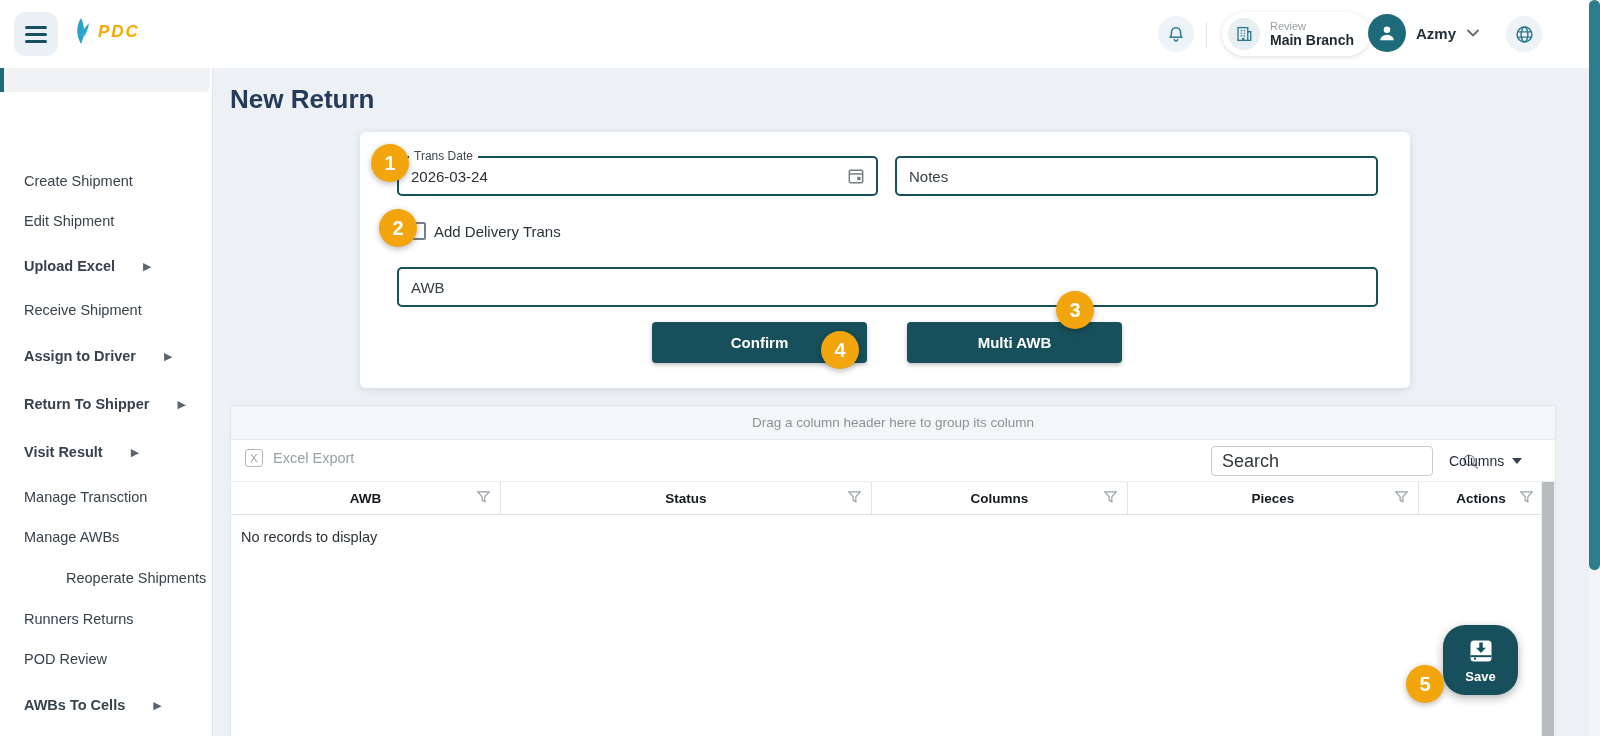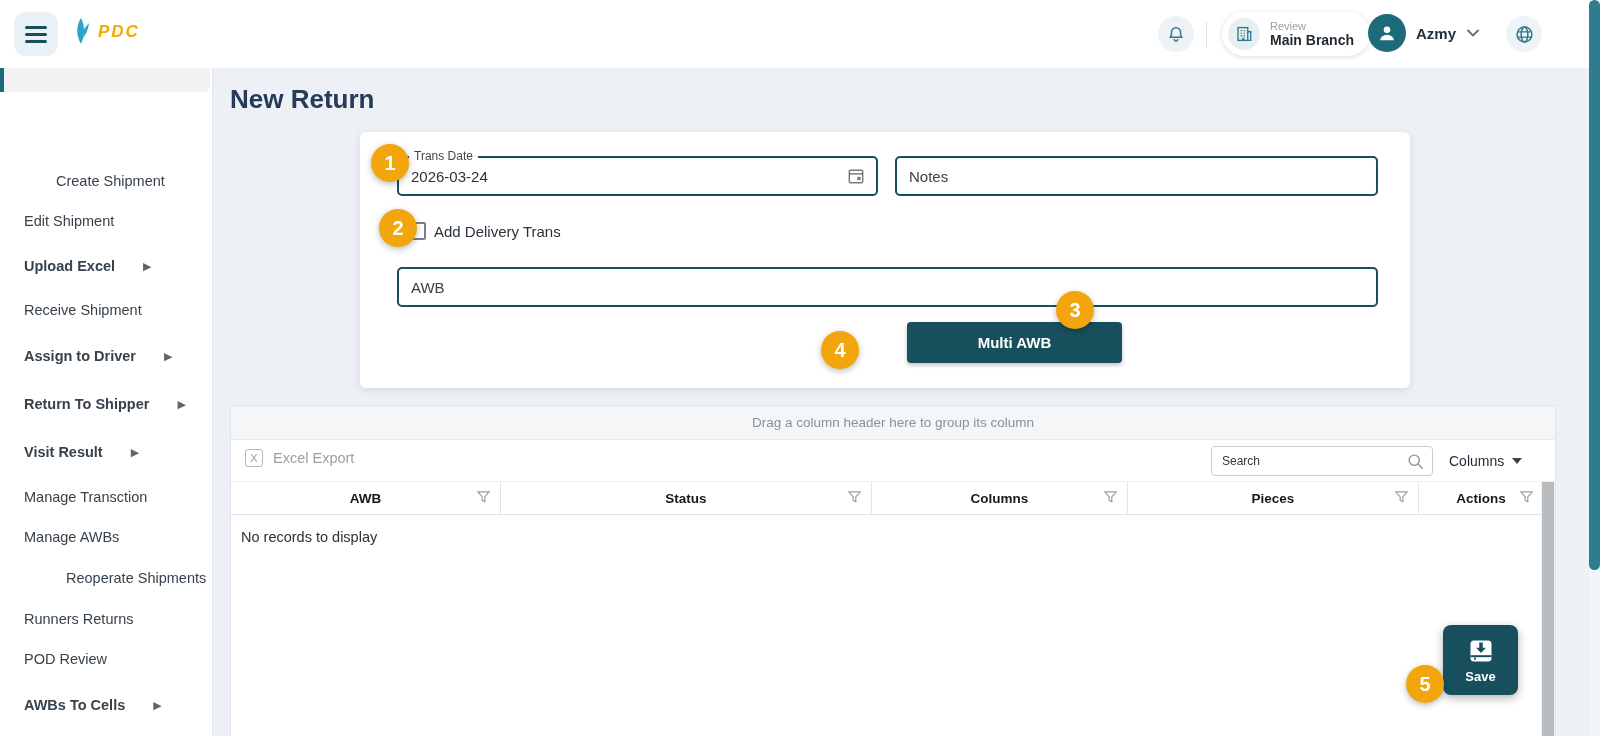--- a/index.html
+++ b/index.html
@@ -80,40 +80,40 @@
     border:1px solid #e3e6e9; z-index:2; }
   .group-panel { height:34px; background:#f5f6f8; border-bottom:1px solid #e8eaed; display:flex;
     align-items:center; justify-content:center; font-size:13.5px; color:#8b9198; }
   .toolbar { position:relative; height:42px; background:#fff; border-bottom:1px solid #eceef0; }
   .excel-export { position:absolute; left:14px; top:9px; display:flex; align-items:center; gap:10px; cursor:pointer; }
   .excel-ic { width:18px; height:18px; border:1.5px solid #b2b8be; border-radius:3px; color:#9aa0a6;
     font-size:11px; display:flex; align-items:center; justify-content:center; }
   .excel-label { font-size:14.5px; color:#9aa0a6; }
   .grid-search { position:absolute; left:980px; top:6px; width:222px; height:30px; border:1px solid #c8ccd0;
     border-radius:4px; display:flex; align-items:center; background:#fff; }
-  .grid-search input { flex:1; border:none; outline:none; padding:0 8px 0 10px; font-size:12px; color:#a16207;
+  .grid-search input { flex:1; border:none; outline:none; padding:0 8px 0 10px; font-size:18px; color:#a16207;
     font-family:inherit; background:transparent; }
   .grid-search input::placeholder { color:#33383d; opacity:1; }
   .grid-search .mag { margin-right:8px; }
   .columns-btn { position:absolute; left:1218px; top:6px; height:30px; display:flex; align-items:center; gap:8px;
     font-size:14px; color:#1f2937; cursor:pointer; }
   .caret { width:0; height:0; border-left:5px solid transparent; border-right:5px solid transparent; border-top:6px solid #374151; }
   .header-row { display:flex; height:33px; border-bottom:1px solid #dfe2e6; background:#fff; }
   .hcell { position:relative; display:flex; align-items:center; justify-content:center; border-right:1px solid #e2e4e8;
     font-size:13.5px; font-weight:bold; color:#15191d; cursor:pointer; }
   .hcell:last-child { border-right:none; }
   .hcell .funnel { position:absolute; right:9px; top:8px; }
   .c-awb { width:270px; } .c-status { width:371px; } .c-reason { width:256px; } .c-pieces { width:291px; } .c-actions { width:124px; }
   .grid-body { position:relative; height:231px; background:#fff; }
   .empty-text { position:absolute; left:10px; top:14px; font-size:14.5px; color:#2b3137; }
   .tbl-scroll { position:absolute; right:0; top:76px; width:14px; height:264px; background:#f1f1f1; }
   .tbl-scroll .thumb { position:absolute; left:1px; top:0; width:12px; height:100%; background:#b9bcbe; cursor:pointer; }
 
   .save-btn { position:absolute; left:1443px; top:625px; width:75px; height:70px; background:#17505C; border:none;
-    border-radius:8px; box-shadow:0 3px 10px rgba(0,0,0,0.30); display:flex; flex-direction:column;
+    border-radius:22px; box-shadow:0 3px 10px rgba(0,0,0,0.30); display:flex; flex-direction:column;
     align-items:center; justify-content:center; gap:4px; cursor:pointer; z-index:5; }
   .save-label { color:#fff; font-size:13px; font-weight:bold; font-family:inherit; }
 </style>
 </head>
 <body>
 
 <div class="page">
 
   <div class="topbar">
     <div class="hamburger">
@@ -180,21 +180,21 @@
   </div>
 
   <div class="page-scroll-track"></div>
   <div class="page-scroll-thumb"></div>
 
   <div class="sidebar">
     <div class="side-selected">
       <span class="bar"></span>
       <span class="stub"></span>
     </div>
-    <div class="nav-item" style="top:102px;margin-left:32px;">
+    <div class="nav-item" style="top:102px;">
         <span>Create Shipment</span>
       </div>
     <div class="nav-item" style="top:142px;">
         <span>Edit Shipment</span>
       </div>
     <div class="nav-item bold" style="top:187px;">
         <span>Upload Excel</span>
         <span class="nav-arrow">▶</span>
       </div>
     <div class="nav-item" style="top:231px;">
@@ -251,20 +251,21 @@
     <div class="field f-notes">
       <input type="text" placeholder="Notes" style="">
     </div>
     <div class="chk-row">
       <span class="chk-box"></span>
       <span class="chk-label">Add Delivery Trans</span>
     </div>
     <div class="field f-awb">
       <input type="text" placeholder="AWB" style="">
     </div>
+    <button class="btn btn-confirm">Confirm</button>
     <button class="btn btn-multi">Multi AWB</button>
   </div>
 
   <div class="badge" style="left:371px; top:144px;">1</div>
   <div class="badge" style="left:379px; top:209px;">2</div>
   <div class="badge" style="left:1056px; top:291px;">3</div>
   <div class="badge" style="left:821px; top:331px;">4</div>
   <div class="badge" style="left:1406px; top:665px;">5</div>
 
   <div class="grid">

